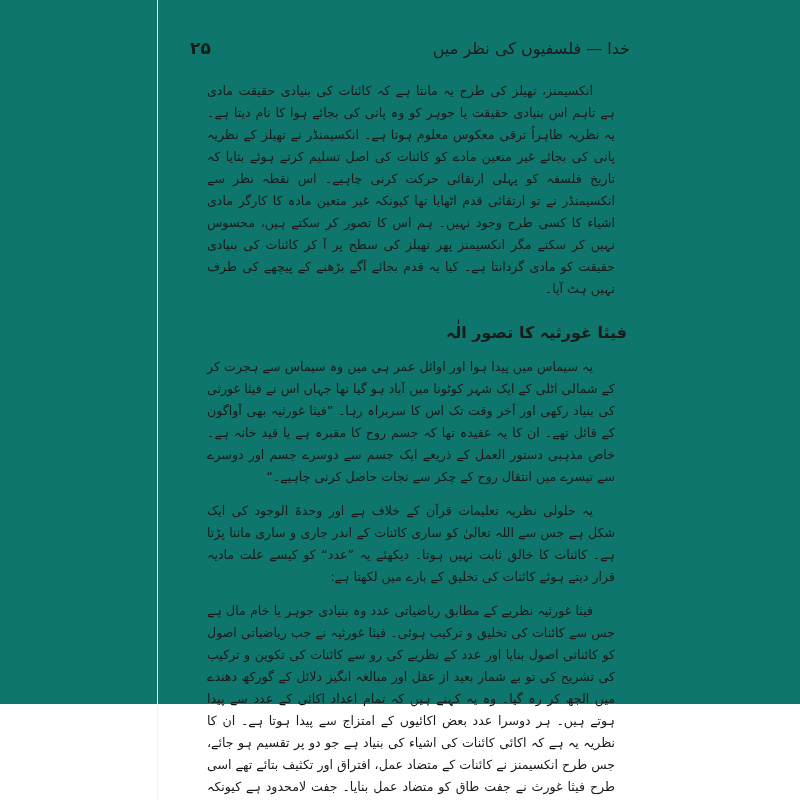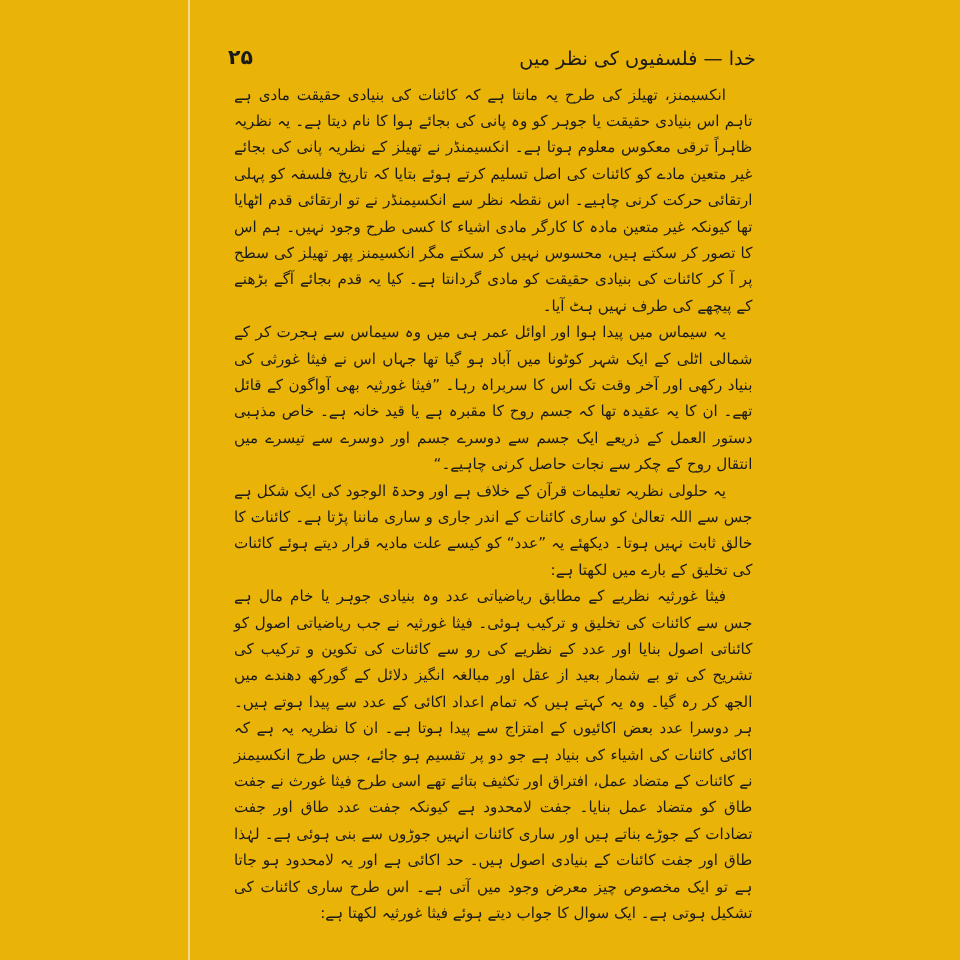--- a/index.html
+++ b/index.html
@@ -6,22 +6,22 @@
       margin: 0;
       padding: 0;
       width: 800px;
       height: 800px;
       background: #ffffff;
       overflow: hidden;
     }
     .page {
       position: relative;
       width: 800px;
-      height: 800px;
-      background: #eab308;
+      height: 704px;
+      background: #0f766e;
       font-family: "DejaVu Sans", sans-serif;
       color: #1a1a1a;
     }
     .gutter {
       position: absolute;
       left: 157px;
       top: 0;
       width: 1px;
       height: 800px;
       background: #f2f2f2;
@@ -50,21 +50,21 @@
       position: absolute;
       top: 68px;
       left: 195px;
       width: 432px;
       direction: rtl;
       text-align: justify;
       text-align-last: right;
       font-size: 12.6px;
       line-height: 22px;
     }
-    .para { margin: 0; }
+    .para { margin: 12px; }
     .indent { text-indent: 22px; }
     .section-heading {
       font-size: 16px;
       font-weight: bold;
       margin: 22px 0 4px 0;
       text-align: right;
     }
   </style>
 </head>
 <body>
@@ -73,19 +73,20 @@
   <div class="gutter"></div>
 
   <div class="header">
     <span class="page-number">۲۵</span>
     <span class="running-head">خدا — فلسفیوں کی نظر میں</span>
   </div>
 
   <div class="body-text">
     <p class="para indent">انکسیمنز، تھیلز کی طرح یہ مانتا ہے کہ کائنات کی بنیادی حقیقت مادی ہے تاہم اس بنیادی حقیقت یا جوہر کو وہ پانی کی بجائے ہوا کا نام دیتا ہے۔ یہ نظریہ ظاہراً ترقی معکوس معلوم ہوتا ہے۔ انکسیمنڈر نے تھیلز کے نظریہ پانی کی بجائے غیر متعین مادے کو کائنات کی اصل تسلیم کرتے ہوئے بتایا کہ تاریخ فلسفہ کو پہلی ارتقائی حرکت کرنی چاہیے۔ اس نقطہ نظر سے انکسیمنڈر نے تو ارتقائی قدم اٹھایا تھا کیونکہ غیر متعین مادہ کا کارگر مادی اشیاء کا کسی طرح وجود نہیں۔ ہم اس کا تصور کر سکتے ہیں، محسوس نہیں کر سکتے مگر انکسیمنز پھر تھیلز کی سطح پر آ کر کائنات کی بنیادی حقیقت کو مادی گردانتا ہے۔ کیا یہ قدم بجائے آگے بڑھنے کے پیچھے کی طرف نہیں ہٹ آیا۔</p>
 
+    <div class="section-heading">فیثا غورثیہ کا تصور الٰہ</div>
 
     <p class="para indent">یہ سیماس میں پیدا ہوا اور اوائل عمر ہی میں وہ سیماس سے ہجرت کر کے شمالی اٹلی کے ایک شہر کوٹونا میں آباد ہو گیا تھا جہاں اس نے فیثا غورثی کی بنیاد رکھی اور آخر وقت تک اس کا سربراہ رہا۔ ”فیثا غورثیہ بھی آواگون کے قائل تھے۔ ان کا یہ عقیدہ تھا کہ جسم روح کا مقبرہ ہے یا قید خانہ ہے۔ خاص مذہبی دستور العمل کے ذریعے ایک جسم سے دوسرے جسم اور دوسرے سے تیسرے میں انتقال روح کے چکر سے نجات حاصل کرنی چاہیے۔“</p>
     <p class="para indent">یہ حلولی نظریہ تعلیمات قرآن کے خلاف ہے اور وحدۃ الوجود کی ایک شکل ہے جس سے اللہ تعالیٰ کو ساری کائنات کے اندر جاری و ساری ماننا پڑتا ہے۔ کائنات کا خالق ثابت نہیں ہوتا۔ دیکھئے یہ ”عدد“ کو کیسے علت مادیہ قرار دیتے ہوئے کائنات کی تخلیق کے بارے میں لکھتا ہے:</p>
     <p class="para indent">فیثا غورثیہ نظریے کے مطابق ریاضیاتی عدد وہ بنیادی جوہر یا خام مال ہے جس سے کائنات کی تخلیق و ترکیب ہوئی۔ فیثا غورثیہ نے جب ریاضیاتی اصول کو کائناتی اصول بنایا اور عدد کے نظریے کی رو سے کائنات کی تکوین و ترکیب کی تشریح کی تو بے شمار بعید از عقل اور مبالغہ انگیز دلائل کے گورکھ دھندے میں الجھ کر رہ گیا۔ وہ یہ کہتے ہیں کہ تمام اعداد اکائی کے عدد سے پیدا ہوتے ہیں۔ ہر دوسرا عدد بعض اکائیوں کے امتزاج سے پیدا ہوتا ہے۔ ان کا نظریہ یہ ہے کہ اکائی کائنات کی اشیاء کی بنیاد ہے جو دو پر تقسیم ہو جائے، جس طرح انکسیمنز نے کائنات کے متضاد عمل، افتراق اور تکثیف بتائے تھے اسی طرح فیثا غورث نے جفت طاق کو متضاد عمل بنایا۔ جفت لامحدود ہے کیونکہ جفت عدد طاق اور جفت تضادات کے جوڑے بناتے ہیں اور ساری کائنات انہیں جوڑوں سے بنی ہوئی ہے۔ لہٰذا طاق اور جفت کائنات کے بنیادی اصول ہیں۔ حد اکائی ہے اور یہ لامحدود ہو جاتا ہے تو ایک مخصوص چیز معرض وجود میں آتی ہے۔ اس طرح ساری کائنات کی تشکیل ہوتی ہے۔ ایک سوال کا جواب دیتے ہوئے فیثا غورثیہ لکھتا ہے:</p>
 
   </div>
 </div>
 
 </body></html>

